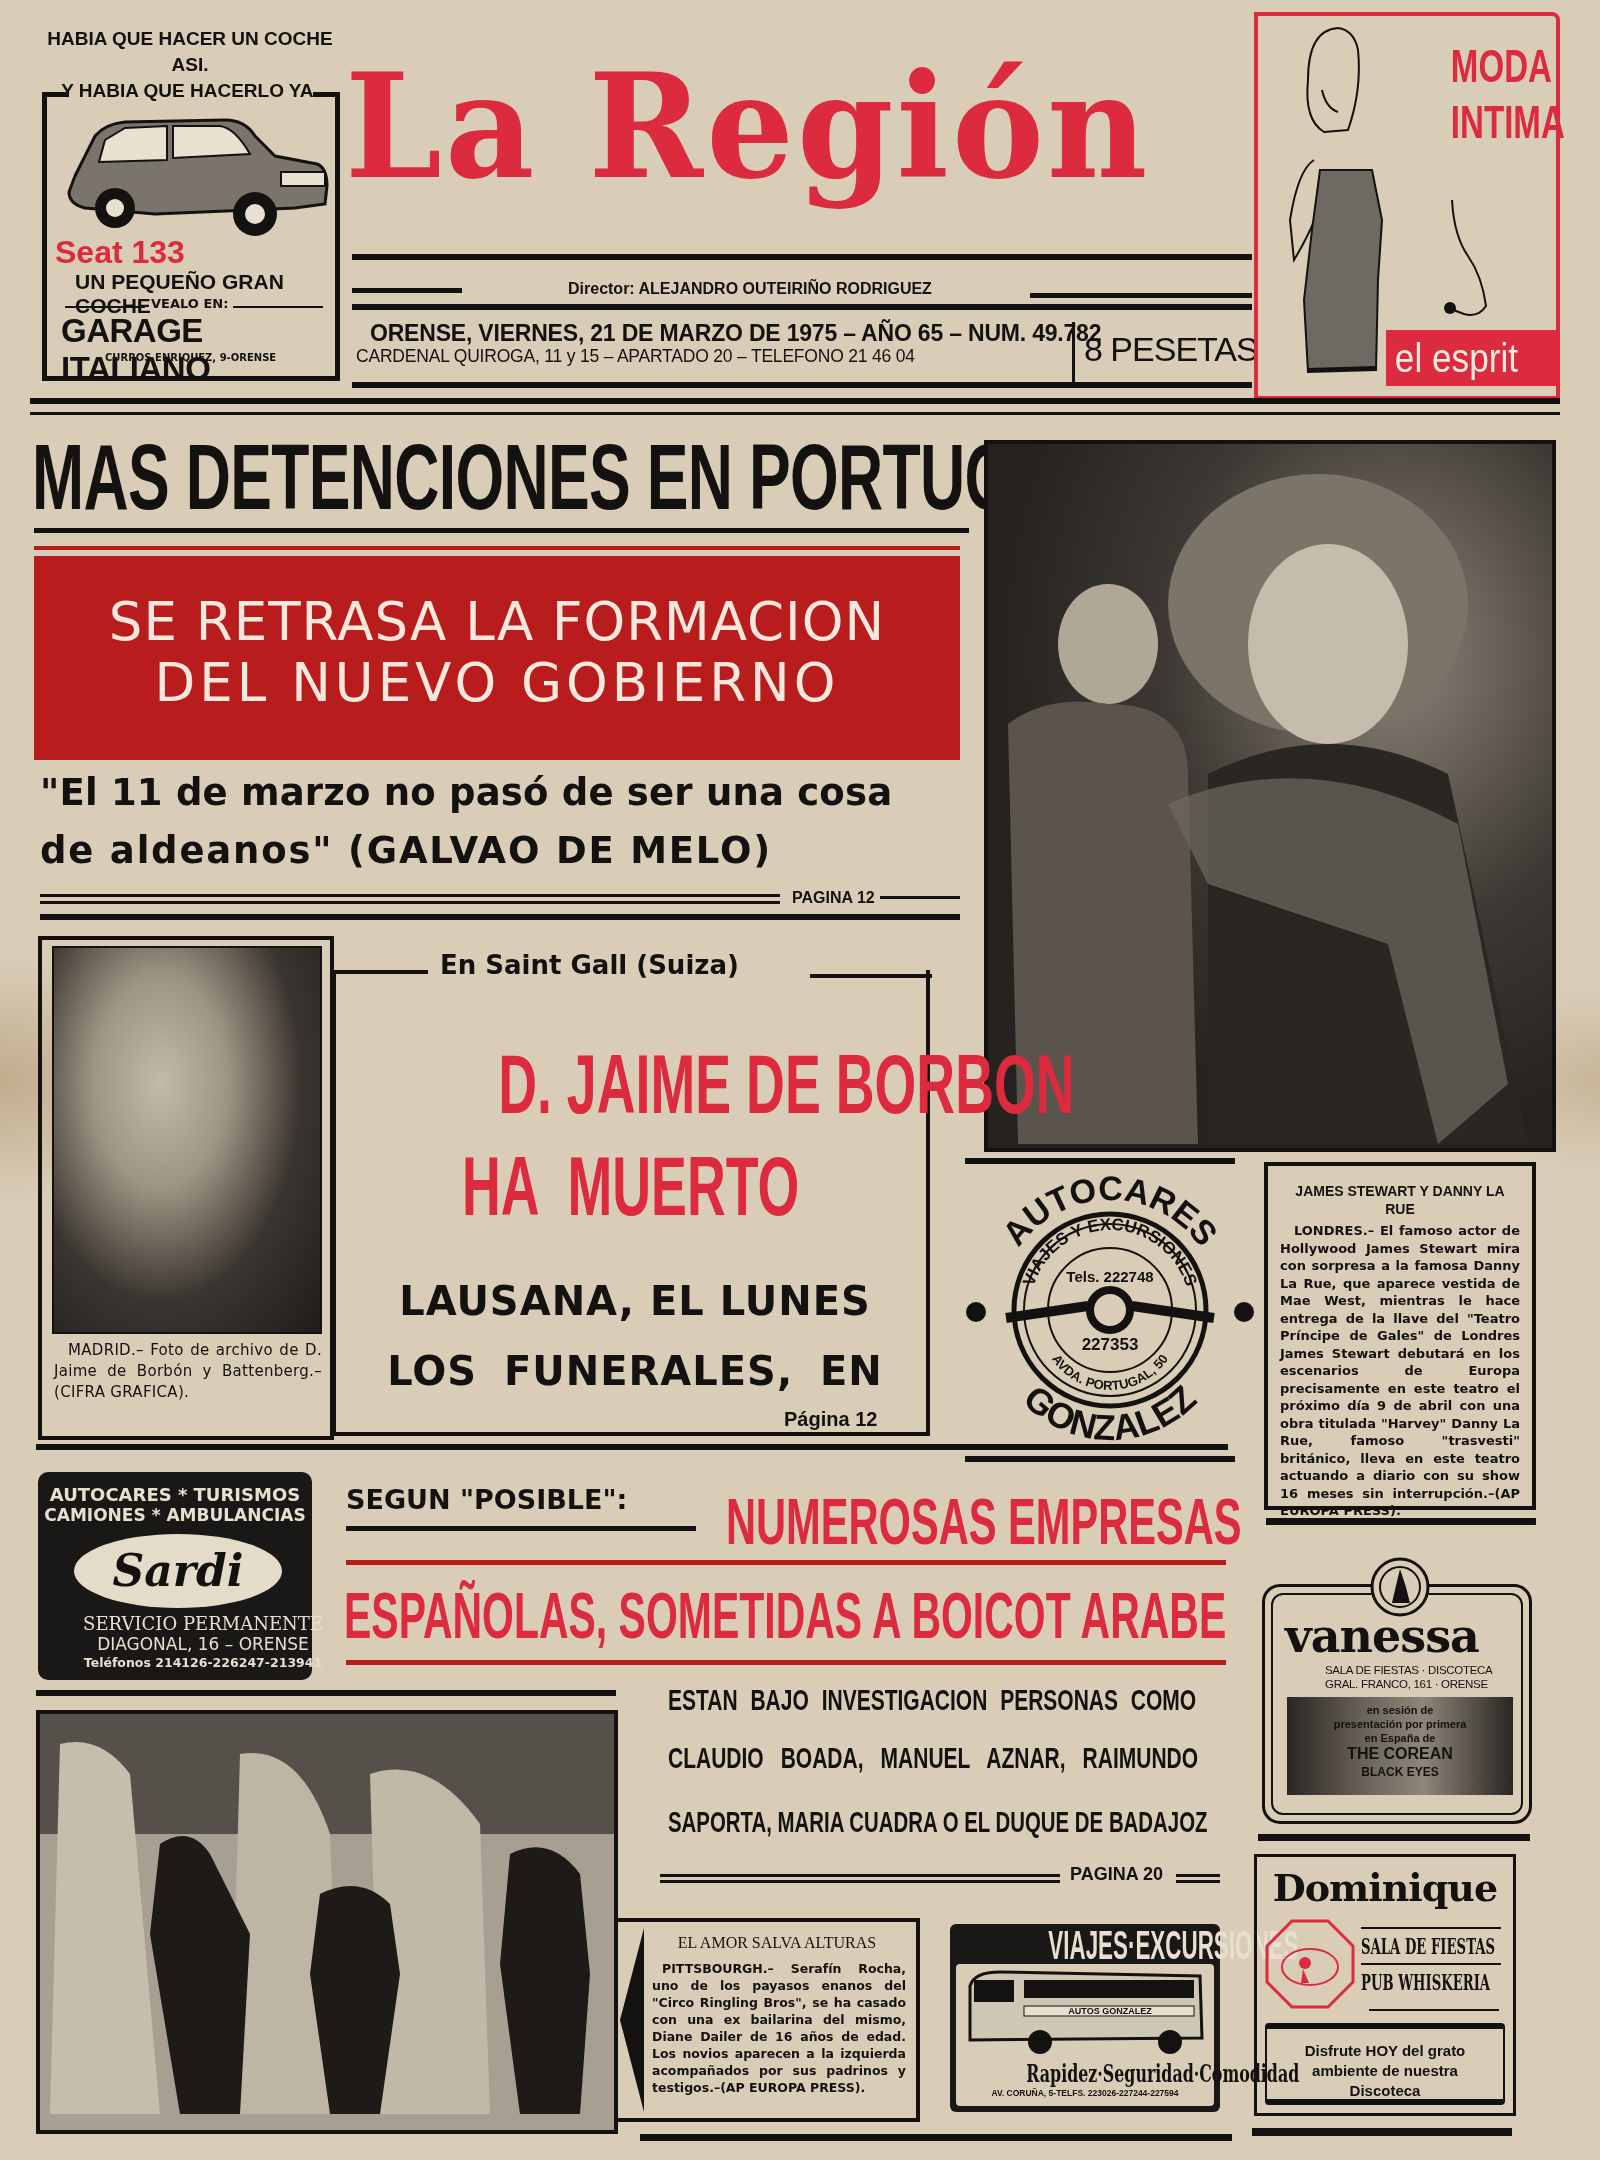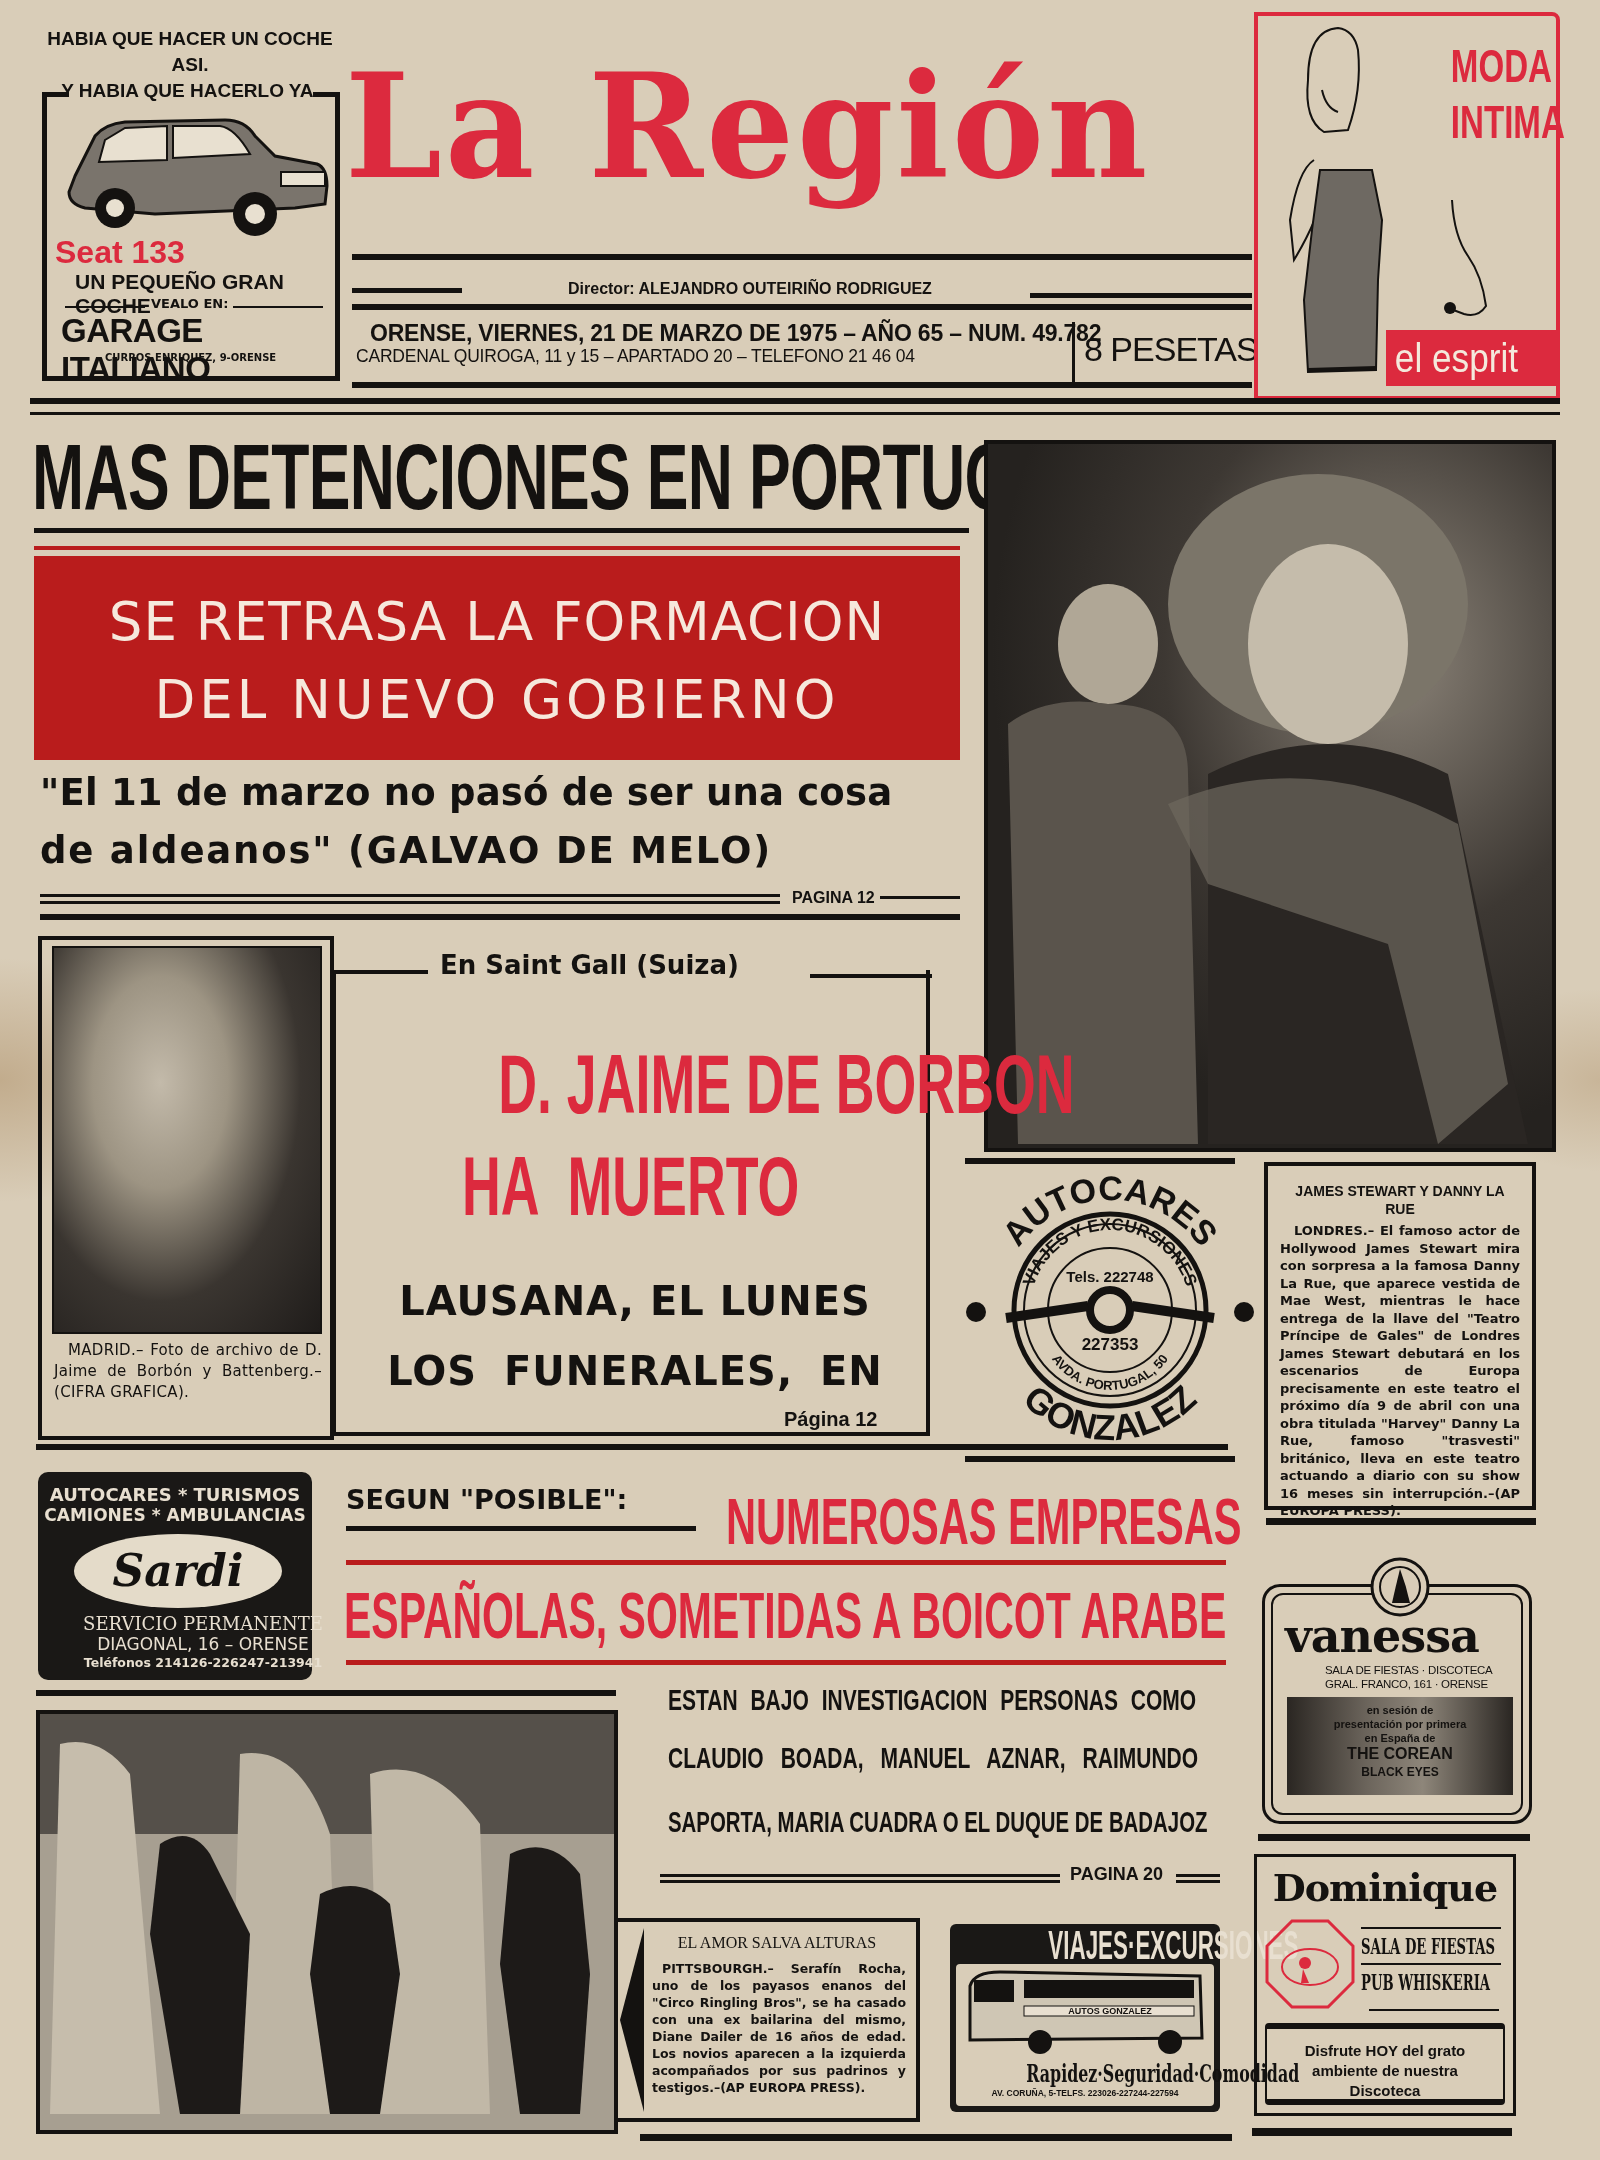--- a/index.html
+++ b/index.html
@@ -100,21 +100,21 @@
 <div class="bar" style="left:30px;top:398px;width:1530px;height:6px;"></div>
 <div class="bar" style="left:30px;top:412px;width:1530px;height:3px;"></div>
 
 <div class="abs" style="left:32px;top:424px;width:940px;height:106px;overflow:visible;">
   <span class="cond" style="font-size:92px;line-height:106px;transform:scaleX(0.68);letter-spacing:-1px;">MAS DETENCIONES EN PORTUGAL</span>
 </div>
 <div class="bar" style="left:34px;top:528px;width:935px;height:5px;"></div>
 <div class="redbar" style="left:34px;top:546px;width:926px;height:4px;"></div>
 <div class="redbar" style="left:34px;top:556px;width:926px;height:204px;">
   <div class="center" style="color:#f6e8dc;font-family:'DejaVu Sans',sans-serif;font-weight:normal;font-size:53px;line-height:60px;margin-top:36px;letter-spacing:1px;">SE RETRASA LA FORMACION</div>
-  <div class="center" style="color:#f6e8dc;font-family:'DejaVu Sans',sans-serif;font-weight:normal;font-size:53px;line-height:60px;margin-top:18px;letter-spacing:4px;">DEL NUEVO GOBIERNO</div>
+  <div class="center" style="color:#f6e8dc;font-family:'DejaVu Sans',sans-serif;font-weight:normal;font-size:53px;line-height:60px;margin-top:1px;letter-spacing:4px;">DEL NUEVO GOBIERNO</div>
 </div>
 <div class="abs" style="left:40px;top:764px;width:930px;font-family:'DejaVu Sans',sans-serif;font-weight:bold;font-size:37px;line-height:58px;">
   <div style="letter-spacing:0.2px;">"El 11 de marzo no pasó de ser una cosa</div>
   <div style="letter-spacing:1.8px;">de aldeanos" (GALVAO DE MELO)</div>
 </div>
 <div class="bar" style="left:40px;top:894px;width:740px;height:3px;"></div>
 <div class="bar" style="left:40px;top:901px;width:740px;height:3px;"></div>
 <div class="abs" style="left:792px;top:889px;font-family:'Liberation Sans',sans-serif;font-weight:bold;font-size:16px;">PAGINA 12</div>
 <div class="bar" style="left:880px;top:896px;width:80px;height:3px;"></div>
 <div class="bar" style="left:40px;top:914px;width:920px;height:6px;"></div>

